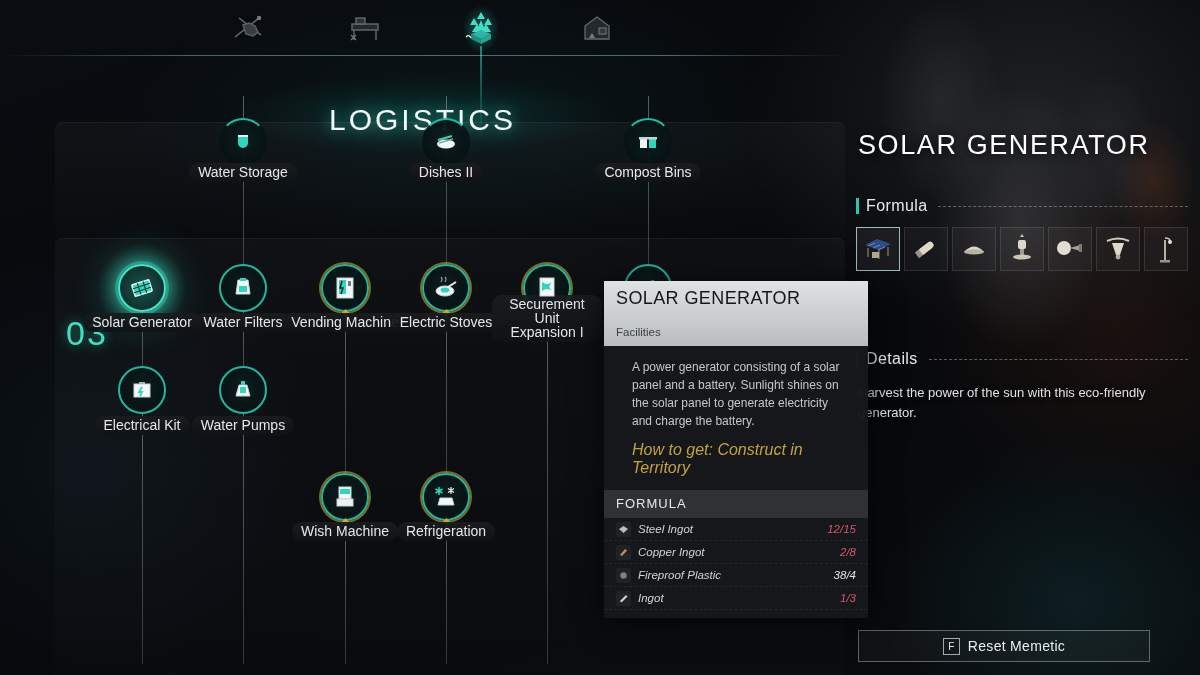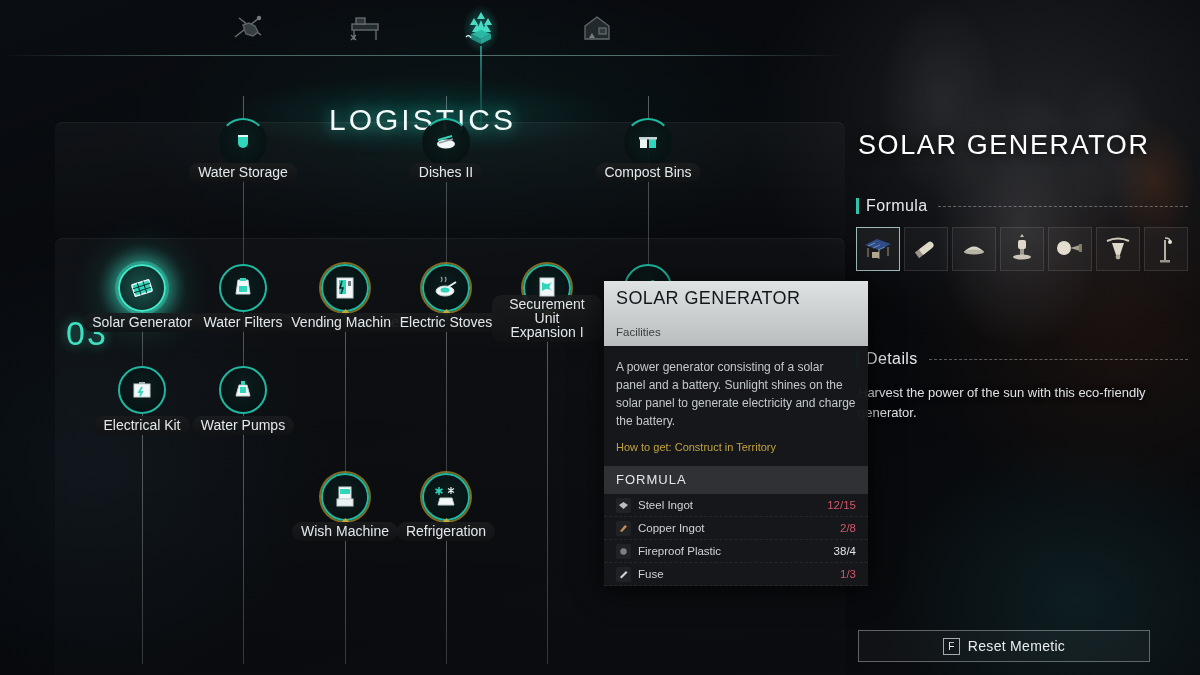--- a/index.html
+++ b/index.html
@@ -144,28 +144,28 @@
     background:rgba(22,24,27,0.97);
     box-shadow:0 4px 26px rgba(0,0,0,0.72);
     z-index:40;
   }
   #tt-head {
     background:linear-gradient(180deg,#dfe2e3,#b9bdbe);
     padding:7px 12px 8px;
   }
   #tt-title { font-size:18px; letter-spacing:0.4px; color:#14171a; line-height:21px; }
   #tt-sub { font-size:11.5px; color:#3a4043; margin-top:17px; }
-  #tt-body { padding:12px 12px 13px; }
+  #tt-body { padding:12px 28px 13px; }
   #tt-desc { font-size:12px; line-height:18px; color:#c4c9cc; }
-  #tt-howto { margin-top:11px; font-size:11px; color:#c2a340; }
+  #tt-howto { margin-top:11px; font-size:16px; color:#c2a340;font-style:italic; }
   #tt-formula-head {
     background:rgba(48,51,55,0.95);
     padding:6px 12px 7px; font-size:13px; letter-spacing:1px; color:#e4e8ea;
   }
-  #tt-list { padding:0 0 0; }
+  #tt-list { padding:0 0 8px;font-style:italic; }
   .ing {
     display:flex; align-items:center; height:23px;
     padding:0 12px;
     border-bottom:1px dashed rgba(255,255,255,0.07);
   }
   .ing-ico {
     width:15px; height:15px; margin-right:7px; border-radius:2px; flex:none;
     display:flex; align-items:center; justify-content:center;
     background:rgba(255,255,255,0.05);
   }
@@ -497,21 +497,21 @@
         </span>
       <span class="ing-name">Fireproof Plastic</span>
       <span class="ing-qty">38/4</span>
     </div>
     <div class="ing">
       <span class="ing-ico">
           <svg width="11" height="11" viewBox="0 0 11 11">
             <path d="M2 8 L8 2 L9.5 3.5 L3.5 9.5z" fill="#cfd4d7"></path>
           </svg>
         </span>
-      <span class="ing-name">Fuse</span>
+      <span class="ing-name">Ingot</span>
       <span class="ing-qty lack">1/3</span>
     </div>
   </div>
 </div>
 
 <div id="right">
   <div id="rp-title">SOLAR GENERATOR</div>
 
   <div class="rp-sec" style="top:197px;">
     <span class="bar"></span>

